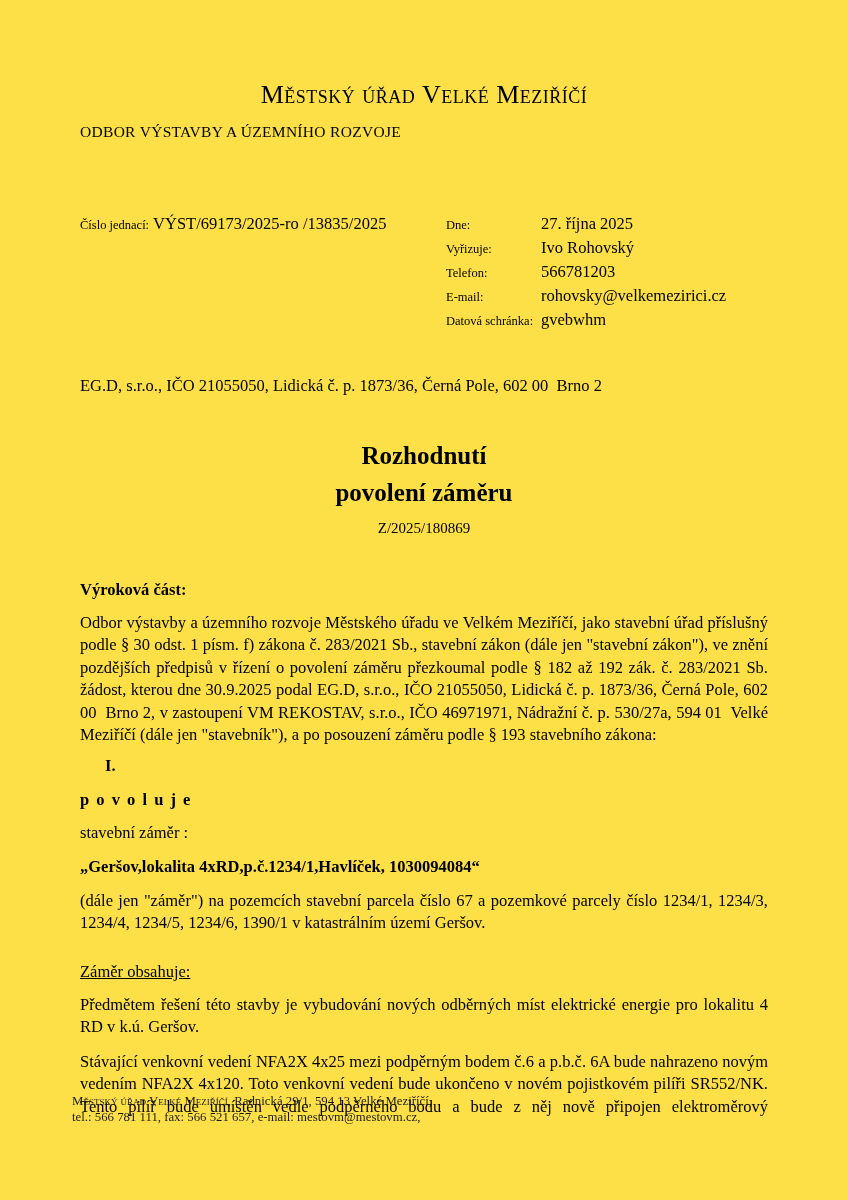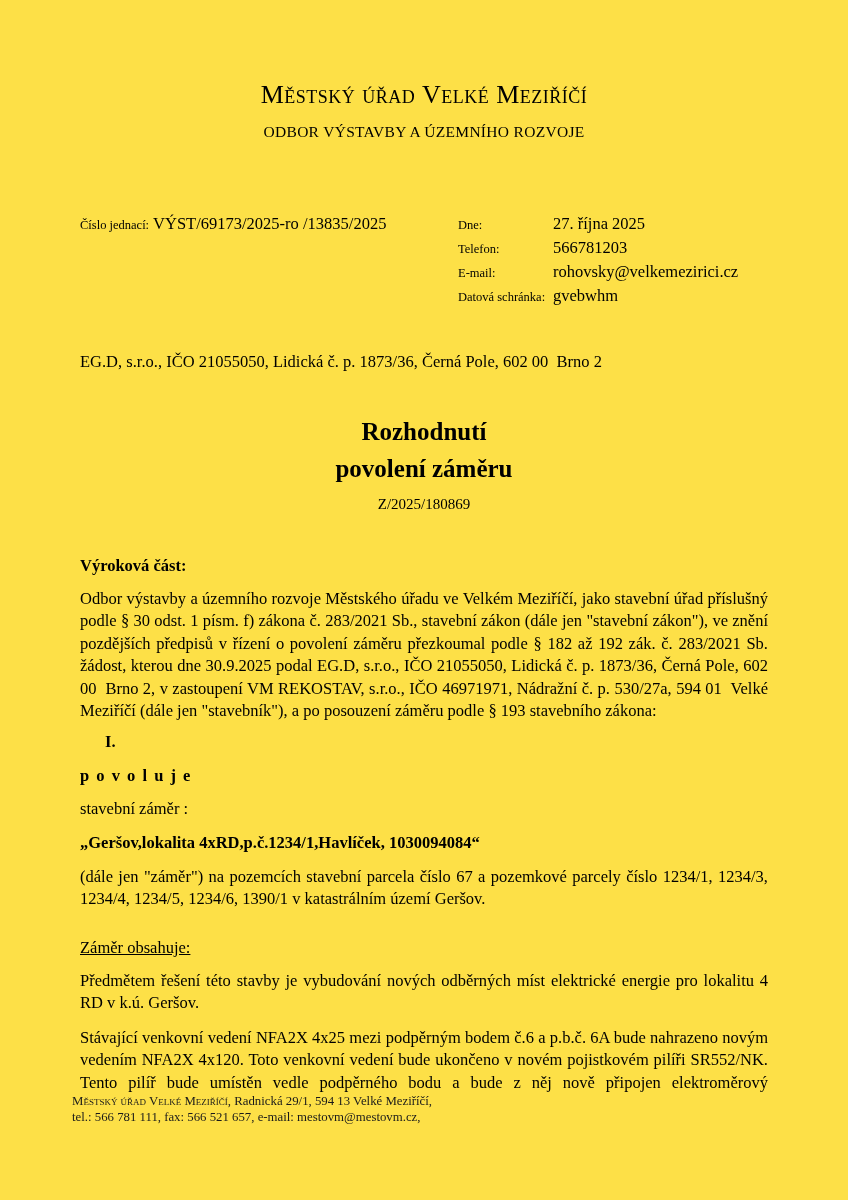--- a/index.html
+++ b/index.html
@@ -21,30 +21,28 @@
   
   .org-name {
     text-align: center;
     font-variant: small-caps;
     font-variant-caps: small-caps;
     font-size: 26px;
     letter-spacing: 0.5px;
     line-height: 30px;
   }
   .org-dept {
-    text-align: center;
     font-size: 15.5px;
     margin-top: 13px;
     letter-spacing: 0.3px;
   }
   
   .meta {
     display: flex;
     margin-top: 73px;
-    gap: 12px;
   }
   .meta-left { width: 366px; white-space: nowrap; }
   .meta-label {
     font-size: 12.5px;
   }
   .meta-value {
     font-size: 16.5px;
   }
   .meta-left .meta-value { margin-left: 4px; }
   .meta-right { flex: 1; }
@@ -132,20 +130,24 @@
     <div class="meta">
       <div class="meta-left">
         <span class="meta-label">Číslo jednací:</span><span class="meta-value">VÝST/69173/2025-ro /13835/2025</span>
       </div>
       <div class="meta-right">
         <div class="meta-row">
           <span class="meta-label">Dne:</span>
           <span class="meta-value">27. října 2025</span>
         </div>
         <div class="meta-row">
+          <span class="meta-label">Vyřizuje:</span>
+          <span class="meta-value">Ivo Rohovský</span>
+        </div>
+        <div class="meta-row">
           <span class="meta-label">Telefon:</span>
           <span class="meta-value">566781203</span>
         </div>
         <div class="meta-row">
           <span class="meta-label">E-mail:</span>
           <span class="meta-value">rohovsky@velkemezirici.cz</span>
         </div>
         <div class="meta-row">
           <span class="meta-label">Datová schránka:</span>
           <span class="meta-value">gvebwhm</span>

